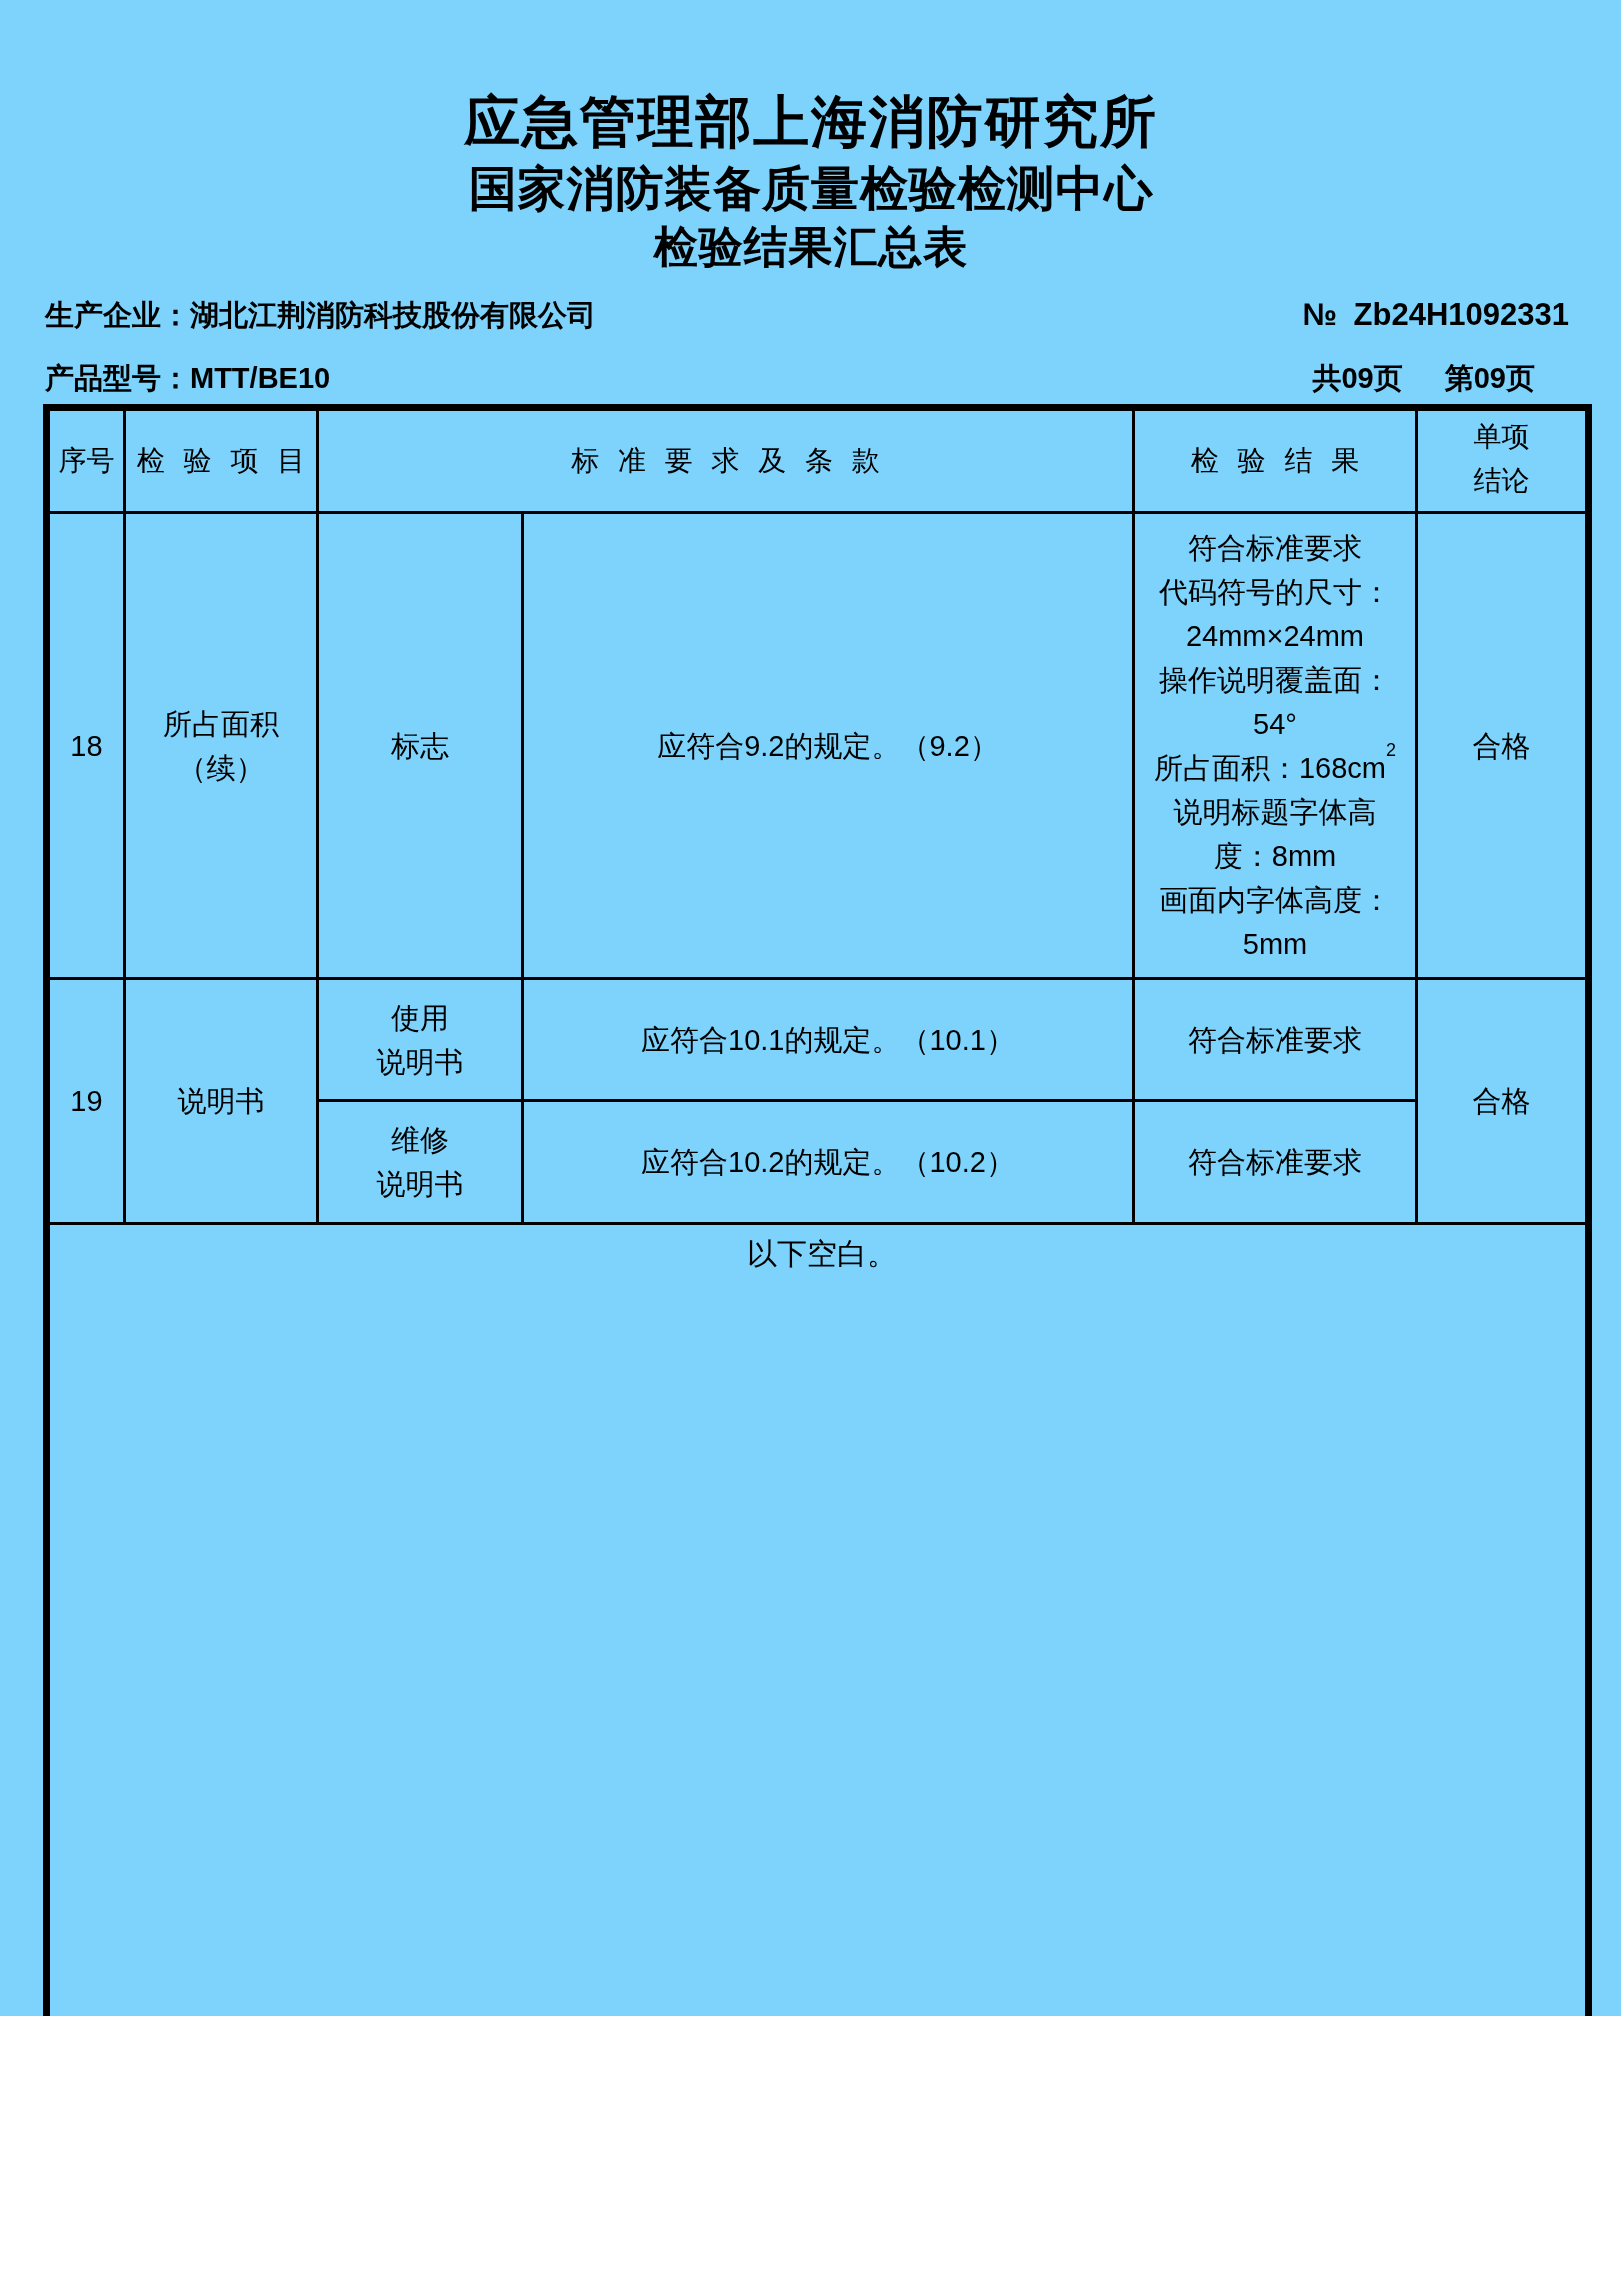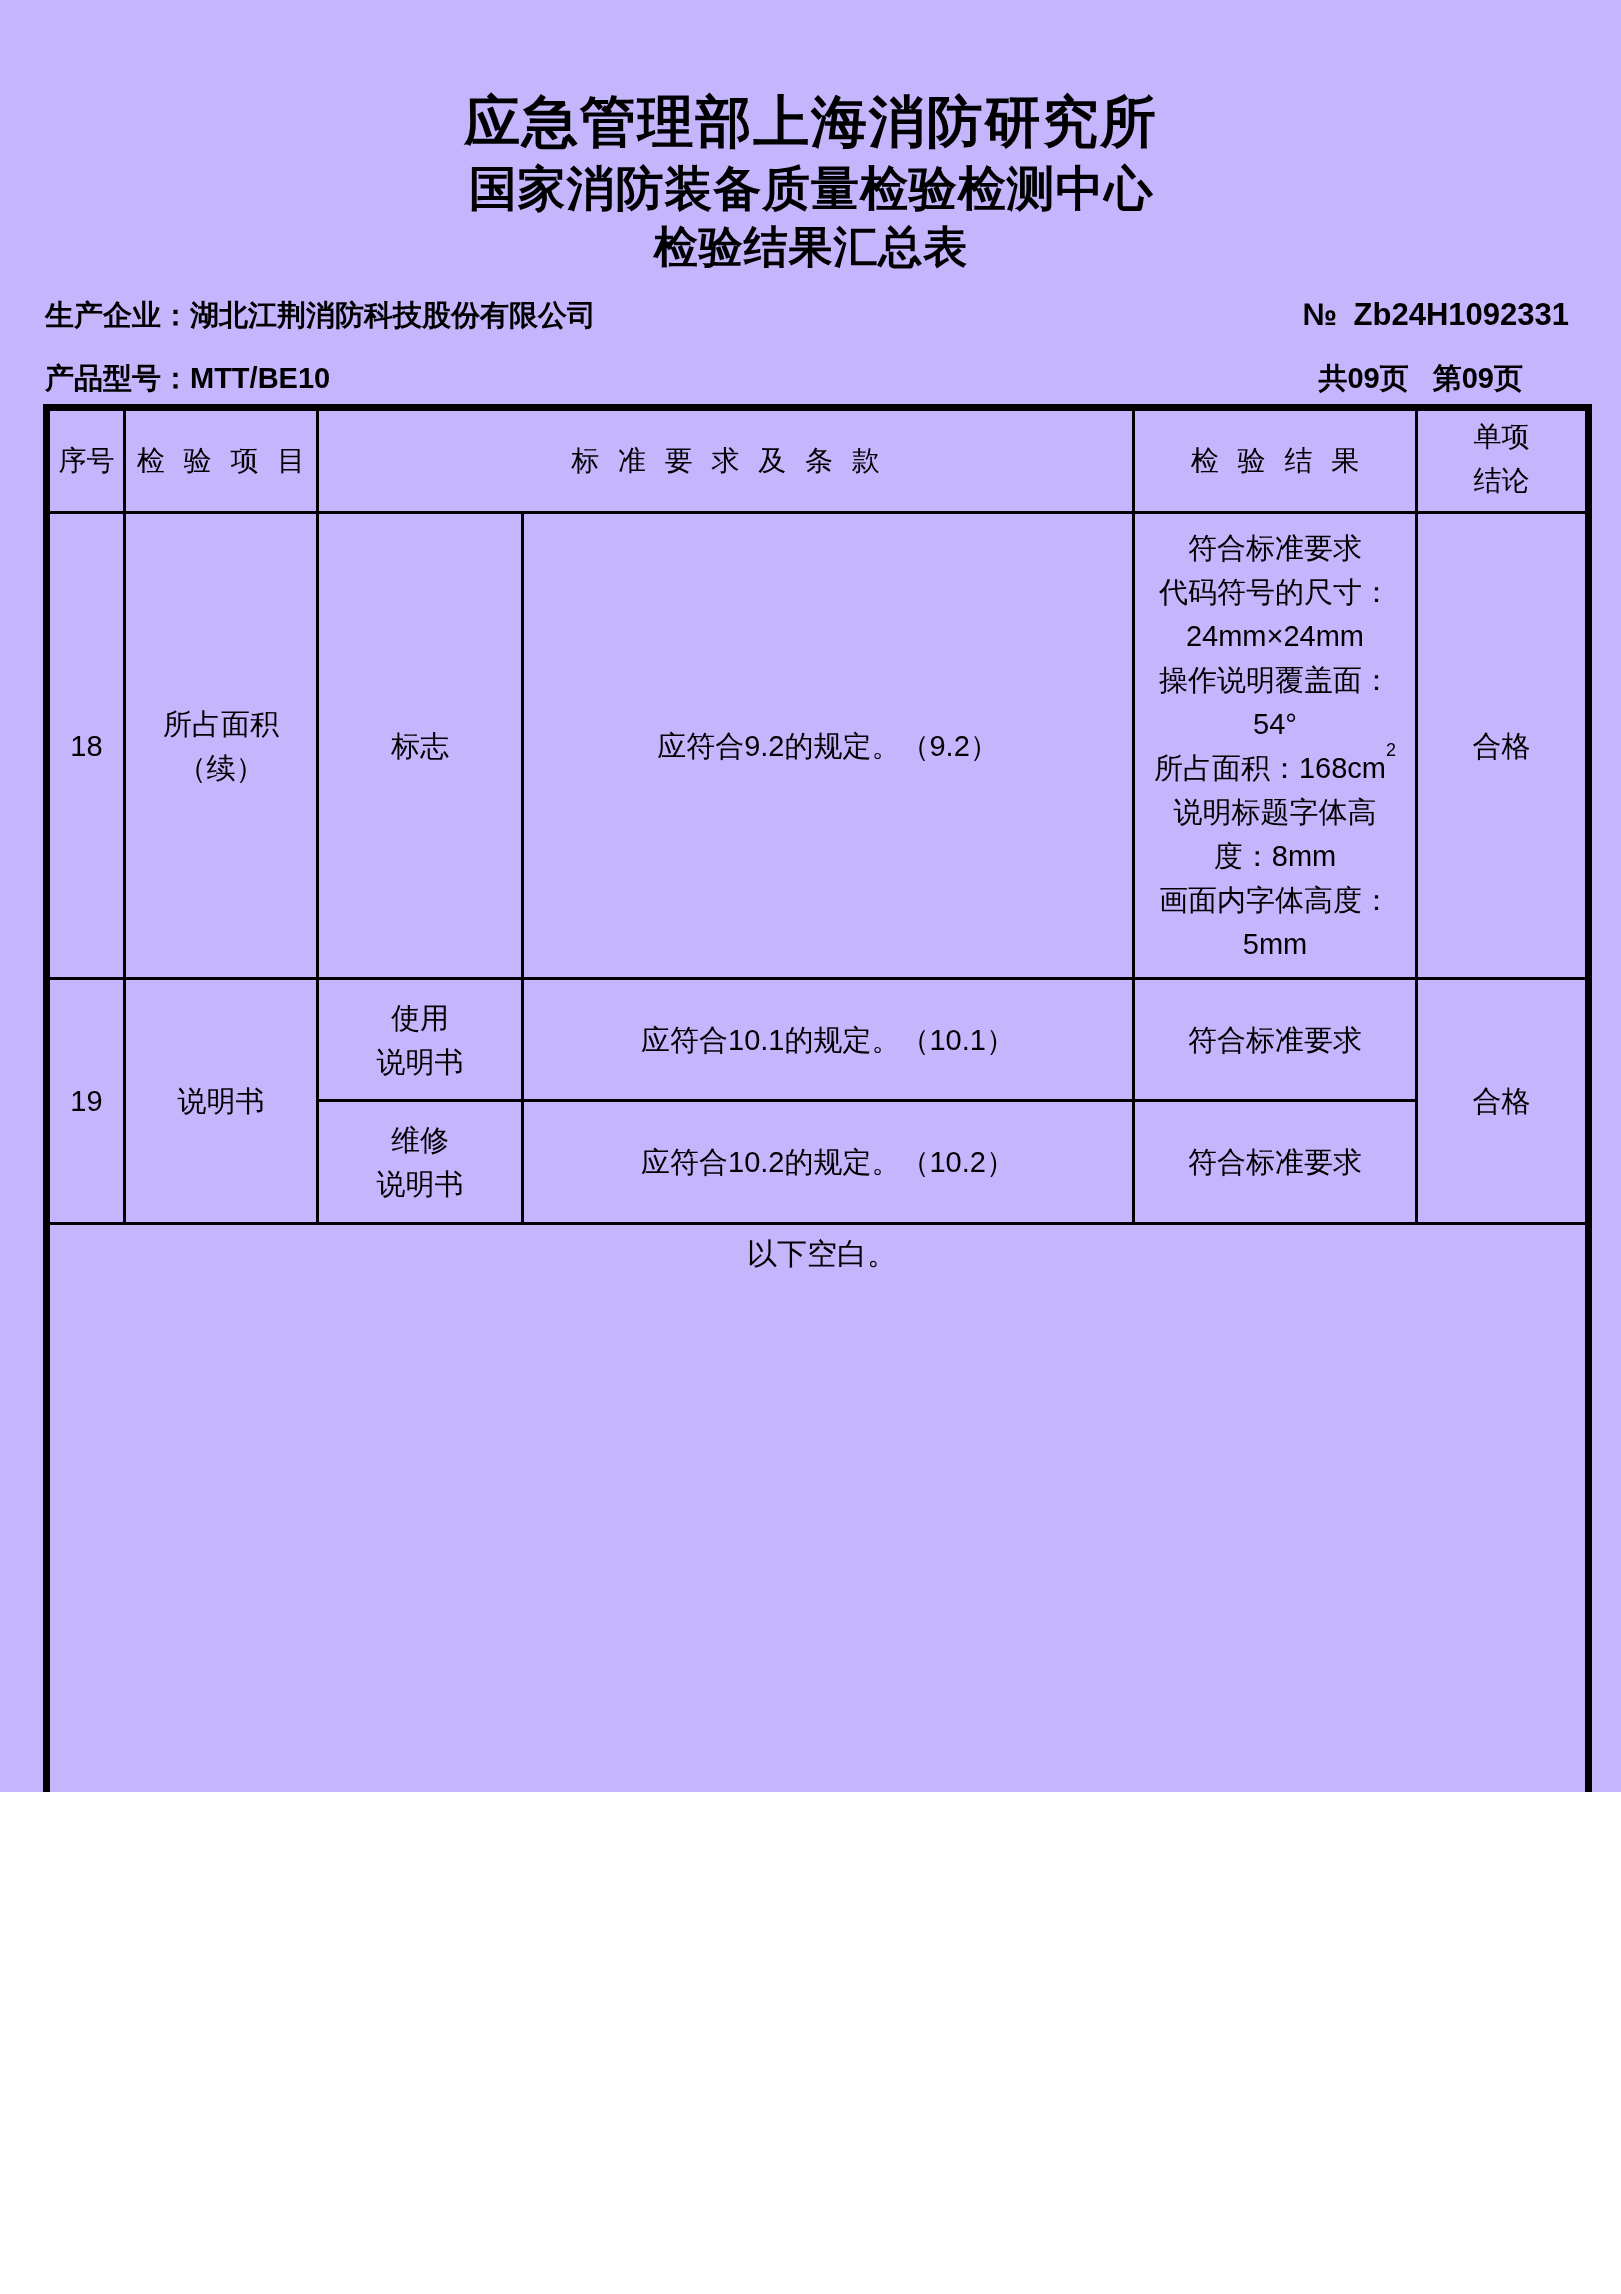--- a/index.html
+++ b/index.html
@@ -1,40 +1,40 @@
 <!DOCTYPE html>
 <html style="font-size:14.5px"><head>
 <meta charset="utf-8">
 <style>
   * { box-sizing: border-box; }
   html, body { margin: 0; padding: 0; background: #ffffff; }
   .page {
     position: relative;
     width: 1622px;
-    height: 1792px;
-    background: #c4b5fd;
+    height: 2016px;
+    background: #7dd3fc;
     color: #000000;
     font-family: "Liberation Sans", sans-serif;
     overflow: hidden;
   }
   
   .titles { text-align: center; padding-top: 84px; font-weight: bold; }
   .title1 { font-size: 56px; line-height: 75px; letter-spacing: 1.8px; }
   .title2 { font-size: 48px; line-height: 60px; letter-spacing: 0.9px; }
   .title3 { font-size: 44px; line-height: 56px; letter-spacing: 0.9px; }
   
   .info-row {
     display: flex; justify-content: space-between; align-items: baseline;
     margin-left: 45px; margin-right: 53px;
     font-size: 29px; font-weight: bold; line-height: 36px;
   }
   .info-row.first  { margin-top: 22px; align-items: flex-end; }
   .info-row.second { margin-top: 27px; }
   .report-no { font-size: 31px; display: flex; gap: 16.4px; align-items: baseline; }
-  .pages { display: flex; gap: 24px; margin-right: 46px; }
+  .pages { display: flex; gap: 42px; margin-right: 34px; }
   
   table.results {
     border-collapse: collapse;
     table-layout: fixed;
     width: 1541px;
     margin: 8.2px 0 0 43px;
     border: 7.3px solid #000;
   }
   table.results th, table.results td {
     border: 3.6px solid #000;

